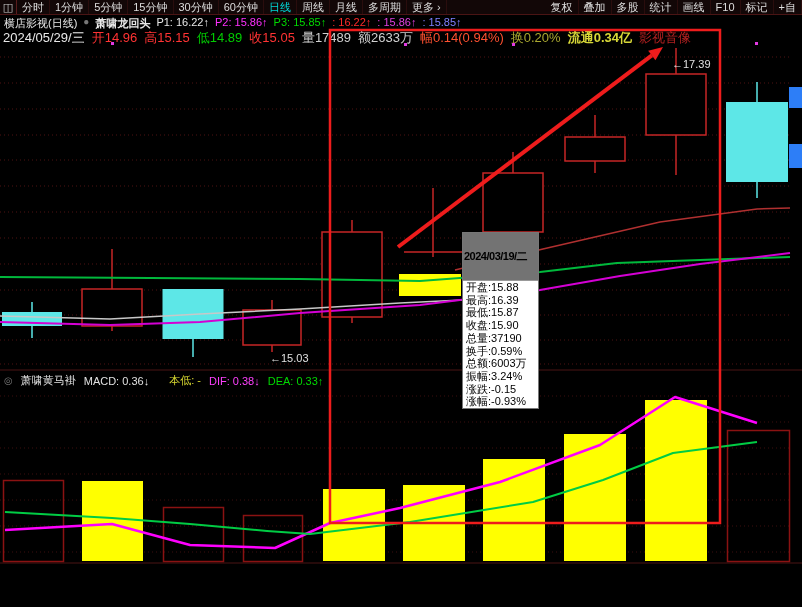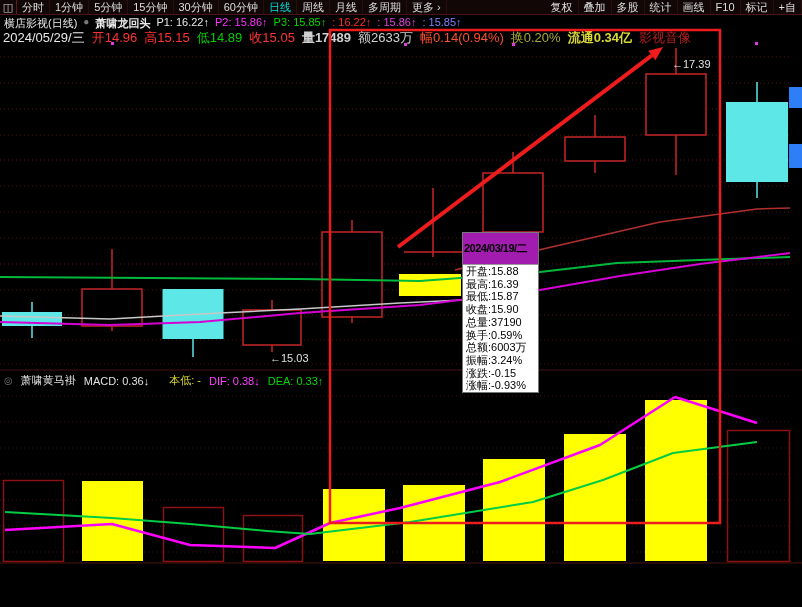--- a/index.html
+++ b/index.html
@@ -18,21 +18,21 @@
   .quote-row{position:absolute;top:29px;left:3px;height:15px;font-size:13px;display:flex;
              gap:7px;white-space:nowrap;z-index:2;}
   .sub-row{position:absolute;top:373px;left:4px;font-size:11px;display:flex;gap:8px;
            align-items:center;z-index:6;white-space:nowrap;color:#e0e0e0;}
   #chart-svg{position:absolute;top:0;left:0;z-index:5;pointer-events:none;}
   .anno{position:absolute;z-index:6;font-size:11px;color:#e0e0e0;}
   #high-label{left:672px;top:58px;}
   #low-label{left:270px;top:352px;}
   .tooltip{position:absolute;left:462px;top:232px;width:75px;z-index:9;background:#fff;
            border:1px solid #777;font-size:11px;color:#000;}
-  .tt-head{background:#a21caf;color:#000;font-weight:bold;padding:8px 1px;font-size:11px;
+  .tt-head{background:#737373;color:#000;font-weight:bold;padding:16px 1px;font-size:11px;
            letter-spacing:-0.5px;border-bottom:1px solid #999;white-space:nowrap;overflow:hidden;}
   .tt-row{padding:0 3px;line-height:12.7px;white-space:nowrap;}
   .edge-tab{position:absolute;background:#2d7ef7;z-index:6;}
 </style>
 </head>
 <body>
 
 <div class="screen">
 
   <div class="toolbar">
@@ -71,21 +71,21 @@
     <span style="color: rgb(224, 64, 224);">: 15.86↑</span>
     <span style="color: rgb(128, 128, 255);">: 15.85↑</span>
   </div>
 
   <div class="quote-row">
     <span style="color: rgb(232, 232, 232);">2024/05/29/三</span>
     <span style="color: rgb(255, 51, 51);">开14.96</span>
     <span style="color: rgb(255, 51, 51);">高15.15</span>
     <span style="color: rgb(0, 204, 0);">低14.89</span>
     <span style="color: rgb(255, 51, 51);">收15.05</span>
-    <span style="color: rgb(208, 208, 208); font-weight: bold;">量17489</span>
+    <span style="color: rgb(208, 208, 208);">量17489</span>
     <span style="color: rgb(208, 208, 208);">额2633万</span>
     <span style="color: rgb(255, 80, 48);">幅0.14(0.94%)</span>
     <span style="color: rgb(170, 168, 48);">换0.20%</span>
     <span style="color: rgb(216, 216, 56); font-weight: bold;">流通0.34亿</span>
     <span style="color: rgb(176, 32, 32);">影视音像</span>
   </div>
 
   <svg id="chart-svg" width="802" height="607">
       <line x1="0" y1="57" x2="790" y2="57" stroke="#4e1313" stroke-width="1" stroke-dasharray="1,3"></line>
       <line x1="0" y1="83" x2="790" y2="83" stroke="#4e1313" stroke-width="1" stroke-dasharray="1,3"></line>

